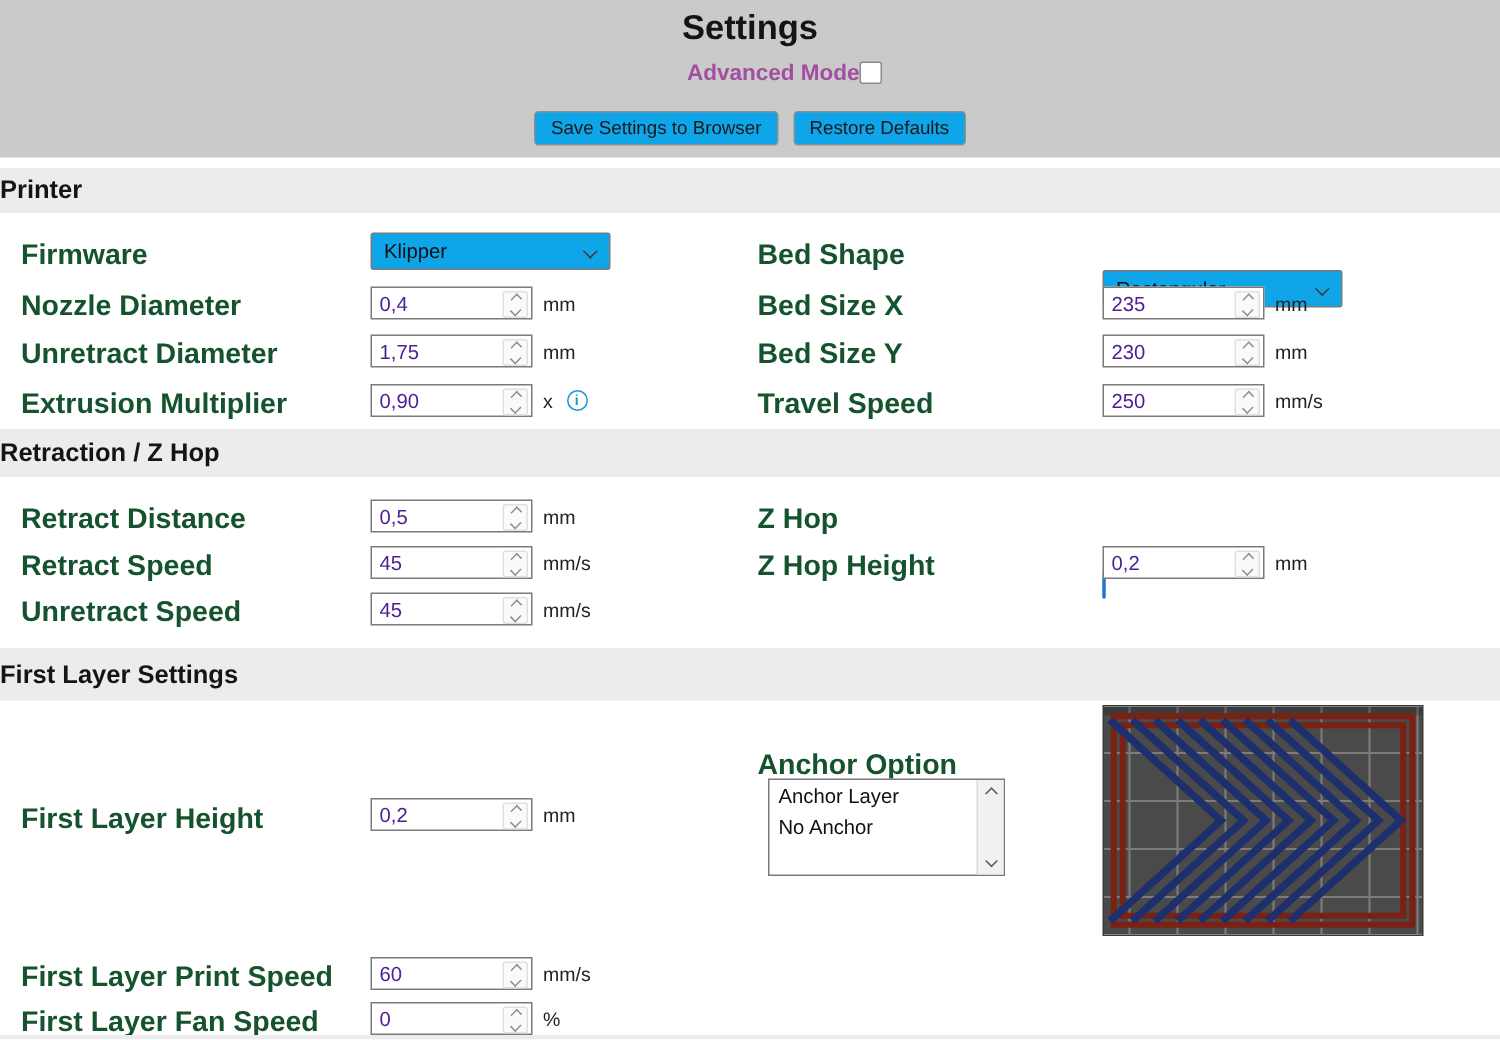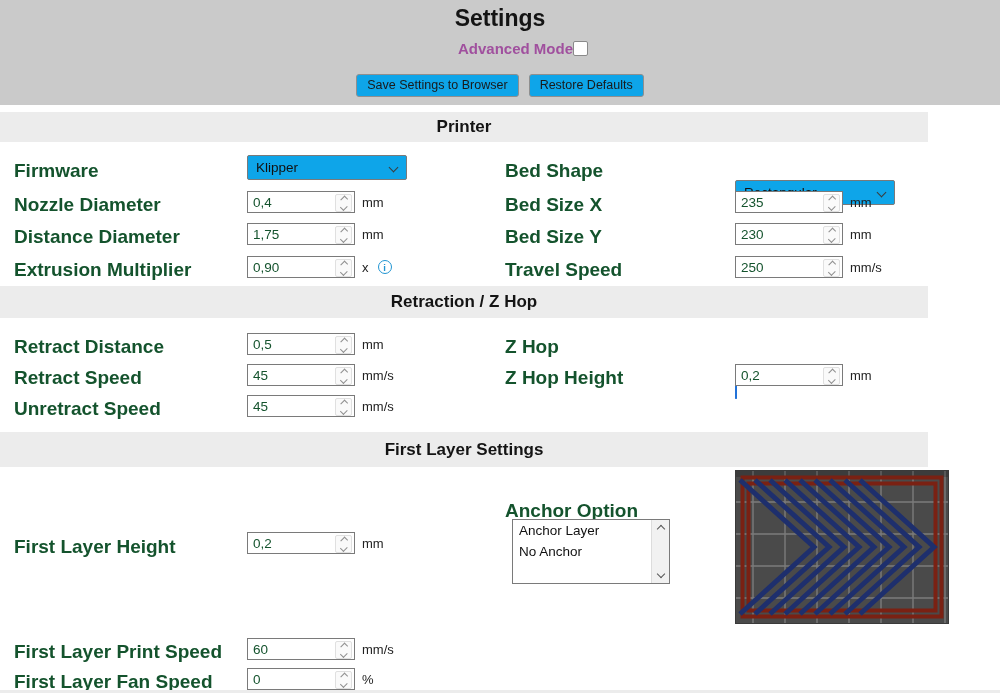--- a/index.html
+++ b/index.html
@@ -13,30 +13,30 @@
   .title{left:0;top:5px;width:1000px;text-align:center;font-size:23px;font-weight:700;color:#141414;}
   .advrow{left:0;top:40px;width:1000px;display:flex;justify-content:center;align-items:center;gap:0;margin-left:23px;}
   .advlabel{color:#a0509e;font-size:15px;font-weight:700;}
   .btnrow{left:0;top:74px;width:1000px;display:flex;justify-content:center;gap:10px;}
   button.uibtn{
     font-family:"Liberation Sans",sans-serif;font-size:12.5px;color:#1a1a1a;
     background:#0ea5e9;border:1px solid #8f8f8f;border-radius:3px;
     padding:3px 10px;height:23px;line-height:15px;cursor:pointer;
   }
   
-  .band{left:0;width:928px;background:#ececec;display:flex;align-items:center;justify-content:center;
+  .band{left:0;width:1000px;background:#ececec;display:flex;align-items:center;justify-content:flex-start;
         font-size:17px;font-weight:600;color:#141414;}
   
   .lbl{color:#14532d;font-size:19px;font-weight:700;white-space:nowrap;}
   
   .numwrap{display:flex;align-items:center;gap:7px;}
   .numbox{position:relative;width:108px;height:22px;background:#fff;border:1px solid #7a7a7a;box-sizing:border-box;}
   .numbox input{
     position:absolute;left:0;top:0;width:84px;height:20px;border:0;outline:none;
-    padding:0 0 0 5px;font-family:"Liberation Sans",sans-serif;font-size:13.5px;color:#14532d;background:transparent;
+    padding:0 0 0 5px;font-family:"Liberation Sans",sans-serif;font-size:13.5px;color:#4c1d95;background:transparent;
   }
   .spin{position:absolute;right:2px;top:2px;width:15px;height:16px;background:#fafafa;
         border:1px solid #e0e0e0;border-radius:2px;display:flex;flex-direction:column;
         align-items:center;justify-content:center;gap:3px;cursor:pointer;}
   .cu,.cd{width:5px;height:5px;border:solid #8f8f8f;border-width:1.6px 1.6px 0 0;}
   .cu{transform:rotate(-45deg);margin-top:2px;}
   .cd{transform:rotate(135deg);margin-bottom:2px;}
   .unit{font-size:13px;color:#222;white-space:nowrap;}
   
   .selbox{width:160px;height:25px;background:#0ea5e9;border:1px solid #7a7a7a;border-radius:2px;
@@ -117,21 +117,21 @@
   <span class="numbox">
       <input value="235" style="">
     <span class="spin">
         <i class="cu"></i>
         <i class="cd"></i>
       </span>
     </span>
   <span class="unit">mm</span>
 </div>
 
-<div class="abs lbl" style="left:14px;top:226px;">Distance Diameter</div>
+<div class="abs lbl" style="left:14px;top:226px;">Unretract Diameter</div>
 <div class="abs numwrap" style="left:247px;top:223px;">
   <span class="numbox">
       <input value="1,75" style="">
     <span class="spin">
         <i class="cu"></i>
         <i class="cd"></i>
       </span>
     </span>
   <span class="unit">mm</span>
 </div>

